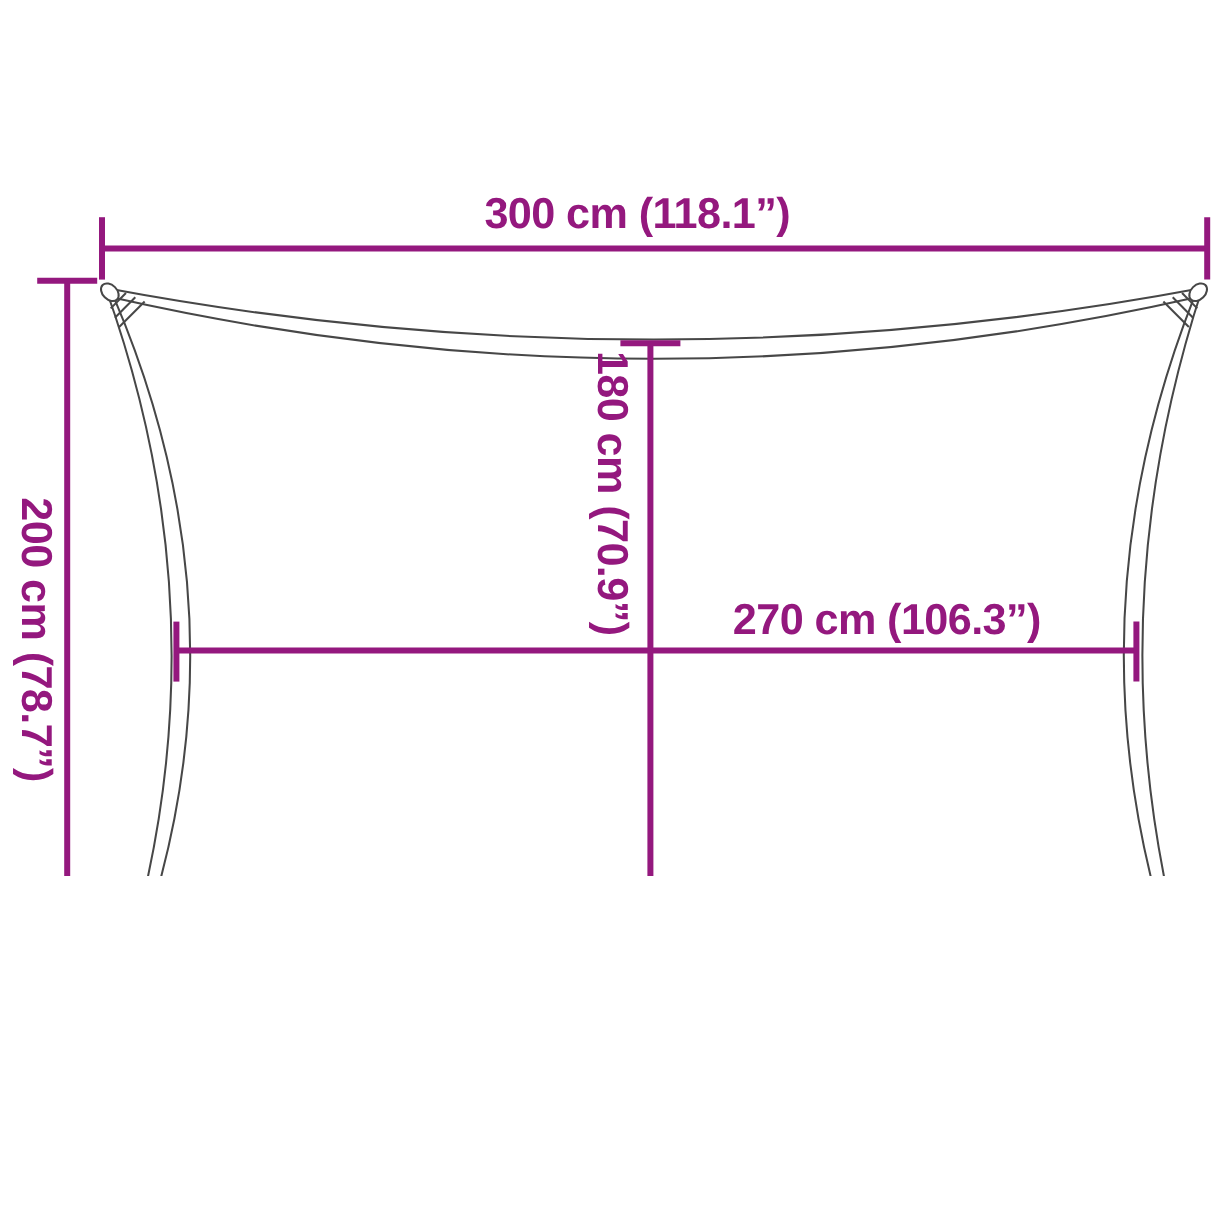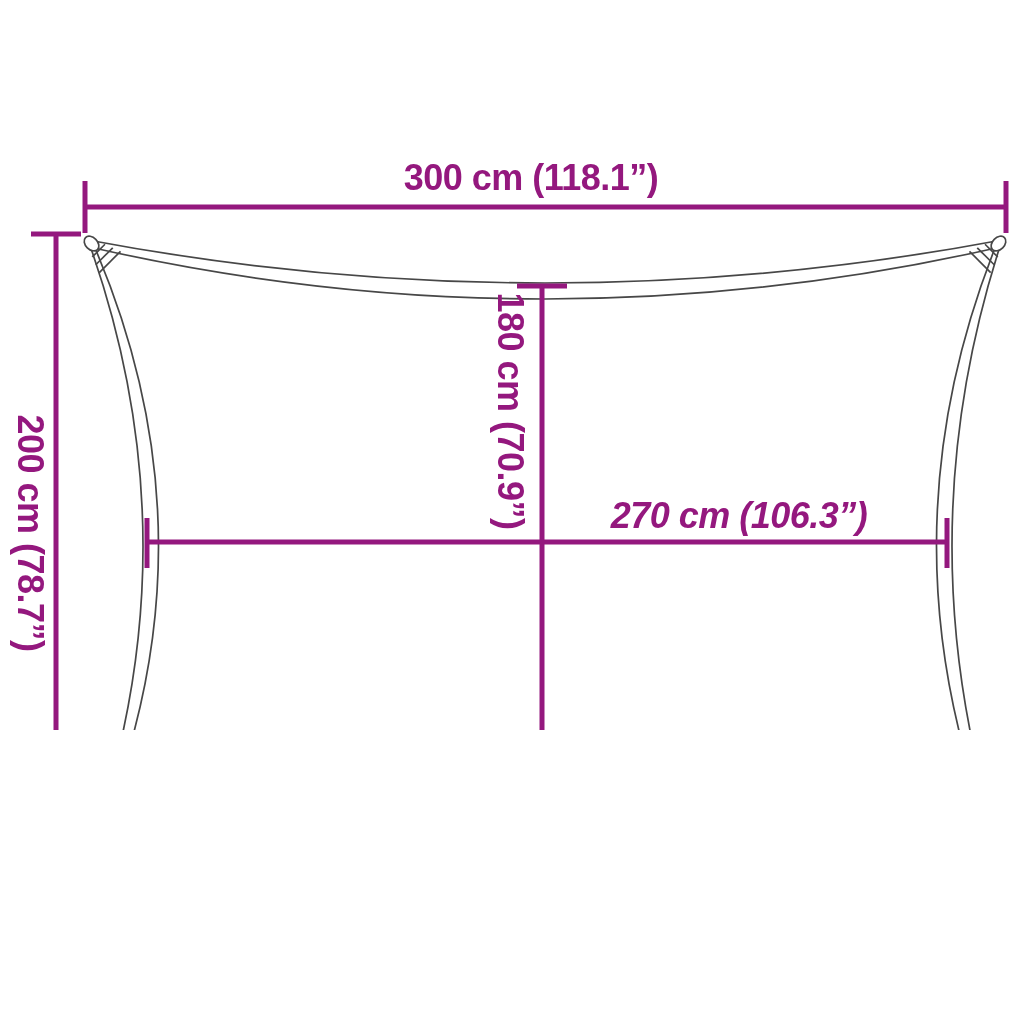--- a/index.html
+++ b/index.html
@@ -28,21 +28,21 @@
     font-weight: 700;
     font-size: 36px;
     letter-spacing: -0.5px;
     color: #94187E;
     white-space: nowrap;
     line-height: 1;
   }
   #top-label    { left: 531px; top: 178px; transform: translate(-50%,-50%); }
   #left-label   { left: 30px;  top: 533px; transform: translate(-50%,-50%) rotate(90deg); }
   #mid-v-label  { left: 510px; top: 411px; transform: translate(-50%,-50%) rotate(90deg); }
-  #mid-h-label  { left: 739px; top: 516px; transform: translate(-50%,-50%); font-style: italic; }
+  #mid-h-label  { left: 739px; top: 516px; transform: translate(-50%,-50%); }
 </style>
 </head>
 <body>
 
 <div class="canvas">
 
   <svg class="diagram-svg" viewBox="0 0 1024 1024">
     <defs>
       <g id="corner-detail" fill="none" stroke="#474747" stroke-width="1.7">
         <ellipse cx="5" cy="0" rx="8.5" ry="6" fill="#ffffff"></ellipse>

